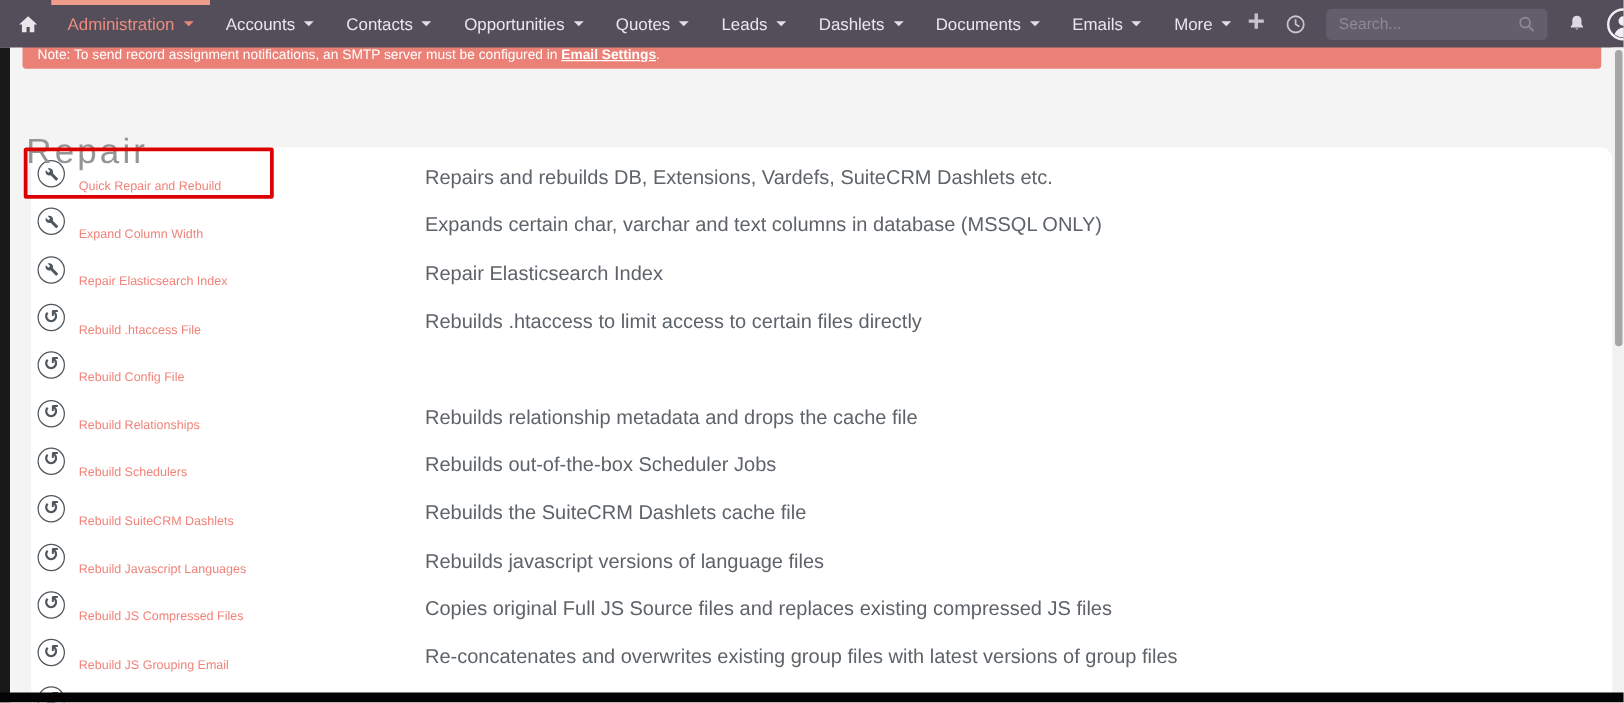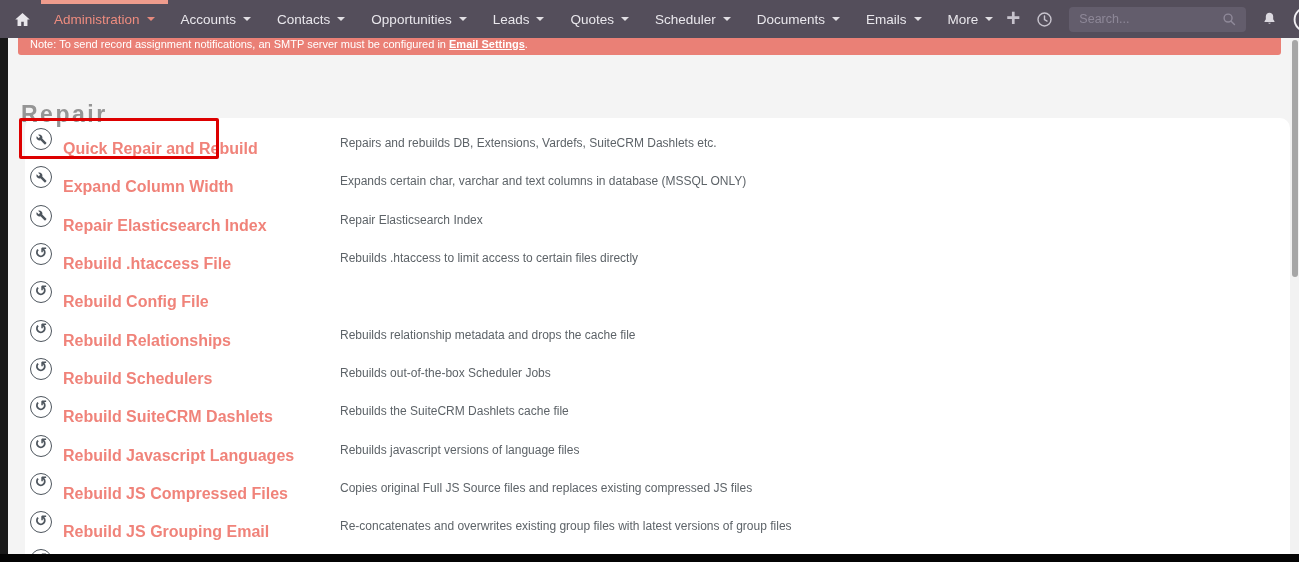--- a/index.html
+++ b/index.html
@@ -64,42 +64,42 @@
   .alert {
     position: absolute; left: 18px; top: 32px; width: 1263px; height: 23px;
     background: var(--alert-bg); border-radius: 3px; color: #fff; font-size: 11px;
     display: flex; align-items: center; padding-left: 12px; z-index: 5; white-space: pre;
   }
   .alert .alert-link { color: #fff; font-weight: bold; text-decoration: underline; cursor: pointer; }
 
   
   .page-title {
     position: absolute; left: 21px; top: 86px;
-    font-size: 23px; font-weight: 700; color: #959595; letter-spacing: 2.5px; z-index: 2;
+    font-size: 28px; font-weight: 400; color: #959595; letter-spacing: 2.5px; z-index: 2;
   }
 
   
   .panel {
     position: absolute; left: 25px; top: 118px; width: 1265px; height: 444px;
     background: #ffffff; border-radius: 10px 10px 0 0; z-index: 1;
   }
   .list { padding-top: 2px; }
   .row { display: flex; align-items: center; height: 38.3px; }
   .row-icon {
     flex: 0 0 auto; width: 22px; height: 22px; margin-left: 5px;
     border: 1.5px solid var(--icon); border-radius: 50%;
     display: flex; align-items: center; justify-content: center; color: var(--icon);
   }
   .ccw-glyph { font-family: "DejaVu Sans", sans-serif; font-size: 15px; font-weight: bold; line-height: 1; margin-top: -2px; }
   .row-label {
     flex: 0 0 auto; margin-left: 11px; width: 277px;
-    color: var(--link); font-size: 16px; font-weight: 700;
+    color: var(--link); font-size: 10px; font-weight: 400;
     text-decoration: none; cursor: pointer; margin-top: 20px;
   }
-  .row-desc { color: var(--desc); font-size: 12px; position: relative; top: 4px; }
+  .row-desc { color: var(--desc); font-size: 16px; position: relative; top: 4px; }
 
   
   .highlight-box {
     position: absolute; left: 19px; top: 118px; width: 200px; height: 41px;
     border: 3px solid var(--highlight); border-radius: 2px; z-index: 40; pointer-events: none;
   }
 
   
   .scrollbar-track { position: absolute; right: 0; top: 38px; width: 9px; height: 516px; background: #f2f2f2; z-index: 30; }
   .scrollbar-thumb { position: absolute; right: 1.5px; top: 2px; width: 6px; height: 237px; background: #a6a6a6; border-radius: 3px; }
@@ -130,31 +130,31 @@
         <span class="nav-label">Contacts</span>
         <span class="caret"></span>
       </a>
 
   <a class="nav-item">
         <span class="nav-label">Opportunities</span>
         <span class="caret"></span>
       </a>
 
   <a class="nav-item">
+        <span class="nav-label">Quotes</span>
+        <span class="caret"></span>
+      </a>
+
+  <a class="nav-item">
         <span class="nav-label">Leads</span>
         <span class="caret"></span>
       </a>
 
   <a class="nav-item">
-        <span class="nav-label">Quotes</span>
-        <span class="caret"></span>
-      </a>
-
-  <a class="nav-item">
-        <span class="nav-label">Scheduler</span>
+        <span class="nav-label">Dashlets</span>
         <span class="caret"></span>
       </a>
 
   <a class="nav-item">
         <span class="nav-label">Documents</span>
         <span class="caret"></span>
       </a>
 
   <a class="nav-item">
         <span class="nav-label">Emails</span>

